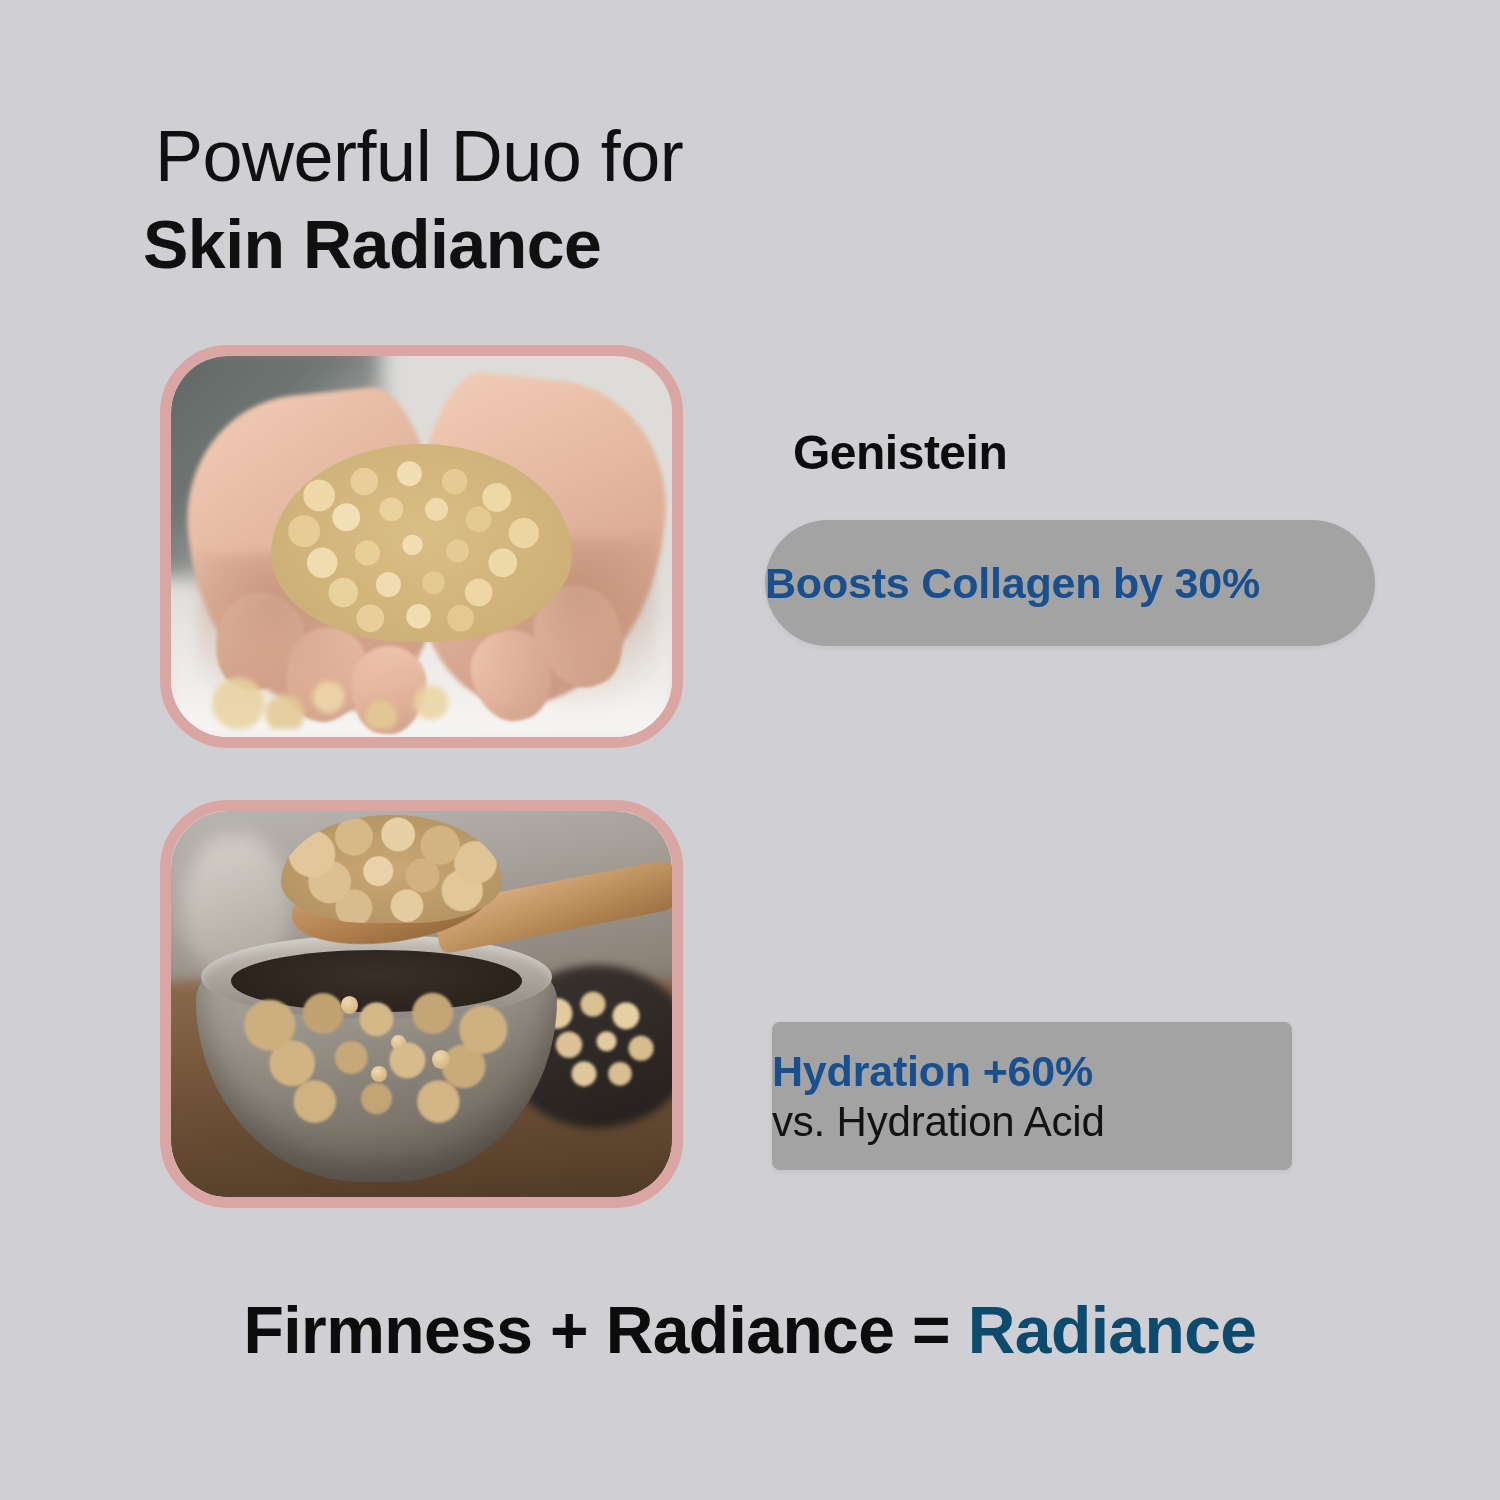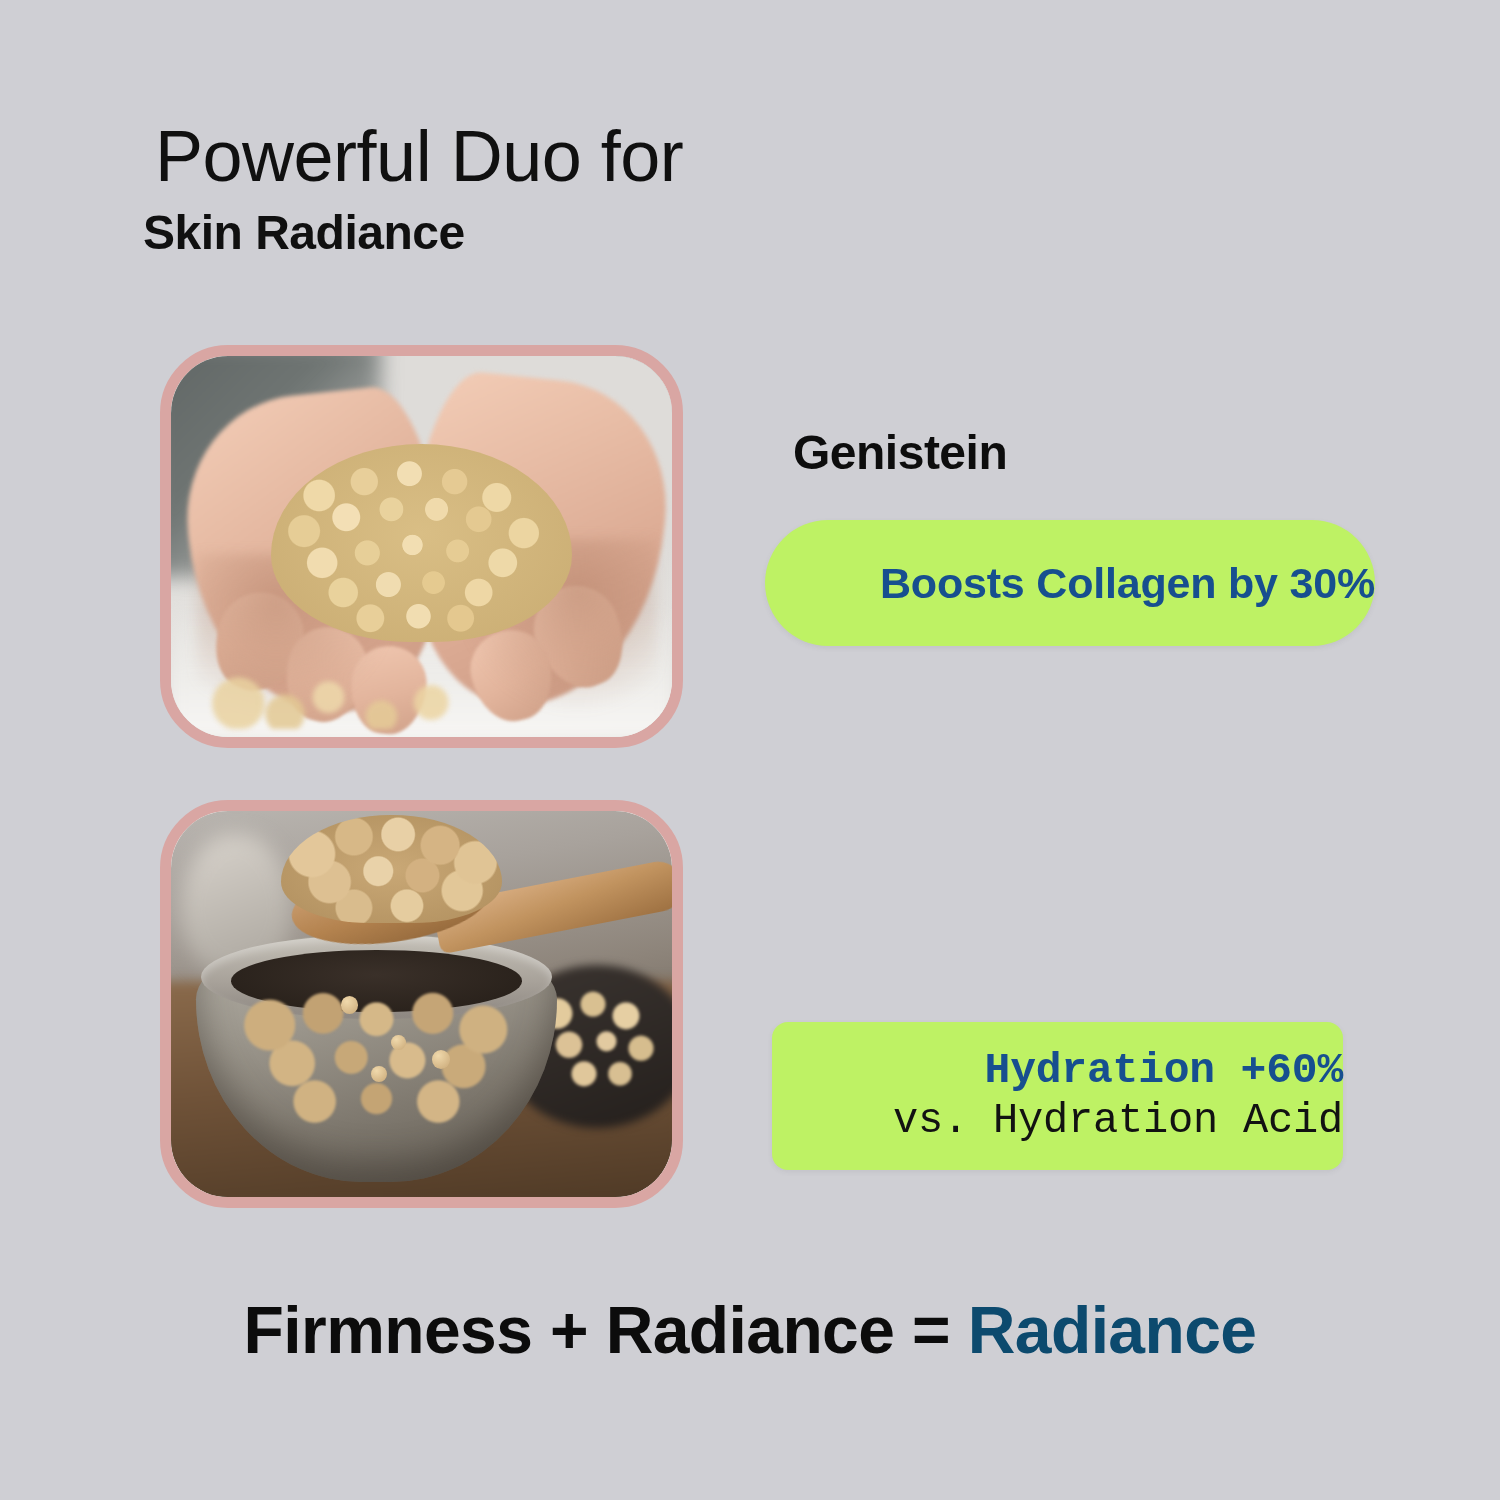--- a/index.html
+++ b/index.html
@@ -27,21 +27,21 @@
   }
   .headline-line-1 {
     display:block;
     font-size:72px;
     font-weight:400;
     letter-spacing:-0.5px;
     margin-left:12px;
   }
   .headline-line-2 {
     display:block;
-    font-size:48px;
+    font-size:68px;
     font-weight:700;
     letter-spacing:-0.5px;
     margin-top:14px;
   }
 
   
   .photo-frame {
     position:absolute;
     border:11px solid #d9a6a3;
     border-radius:68px;
@@ -286,35 +286,34 @@
     position:absolute;
     left:757px; top:935px;
     font-size:50px;
     font-weight:400;
     color:#141414;
     letter-spacing:-0.2px;
   }
 
   .claim-pill {
     position:absolute;
-    background:#bef264;
+    background:#a3a3a3;
     display:flex;
     flex-direction:column;
-    align-items:flex-end;
+    align-items:flex-start;
     justify-content:center;
     box-shadow:0 2px 5px rgba(90,85,95,.10);
   }
   .claim-pill-1 {
     left:765px; top:520px; width:610px; height:126px;
     border-radius:63px;
   }
   .claim-pill-2 {
-    left:772px; top:1022px; width:571px; height:148px;
-    border-radius:16px;
-    font-family:Liberation Mono, monospace;
+    left:772px; top:1022px; width:520px; height:148px;
+    border-radius:8px;
   }
   .claim-primary {
     font-size:43px;
     font-weight:700;
     color:#174f8f;
     letter-spacing:-0.2px;
     line-height:1.12;
   }
   .claim-secondary {
     font-size:42px;

